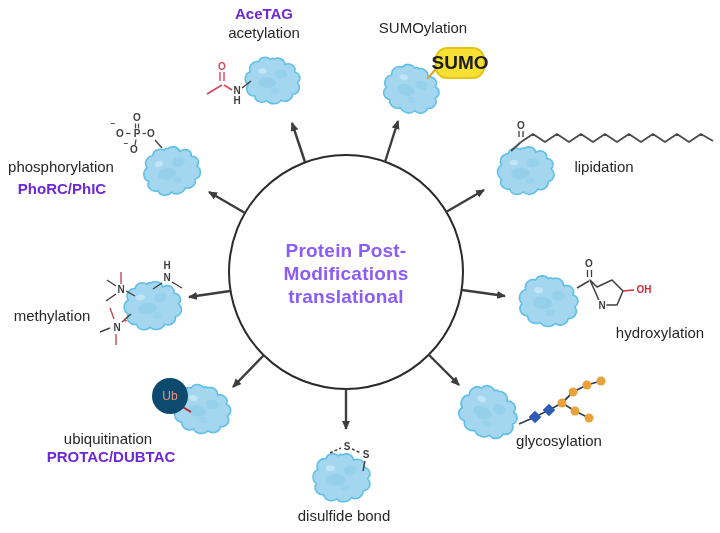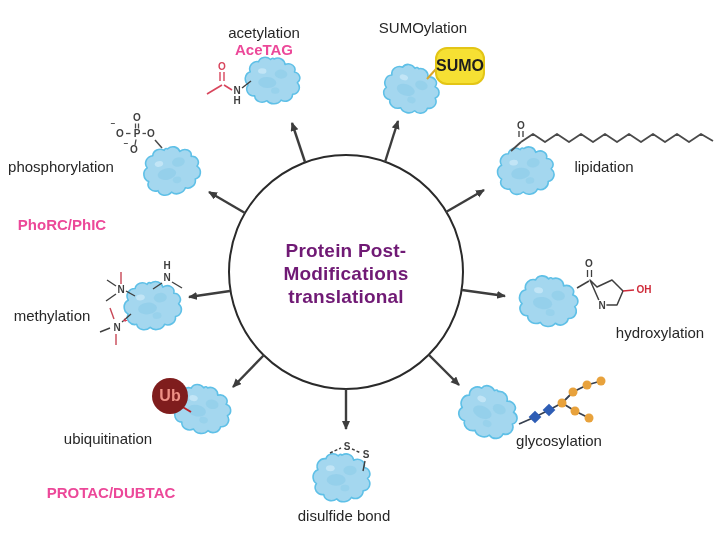--- a/index.html
+++ b/index.html
@@ -5,37 +5,37 @@
   html,body{margin:0;padding:0;background:#ffffff;}
   .stage{
     position:relative;width:720px;height:533px;background:#ffffff;
     font-family:"Liberation Sans",sans-serif;overflow:hidden;
   }
   .stage svg{position:absolute;left:0;top:0;}
   .label{
     position:absolute;transform:translate(-50%,-50%);
     font-size:15px;color:#272727;white-space:nowrap;text-align:center;line-height:1.1;
   }
-  .label.red{color:#ec4899;font-weight:700;margin-top:36px;}
+  .label.red{color:#6d28d9;font-weight:700;}
   .center-title{
     position:absolute;left:346px;top:273px;transform:translate(-50%,-50%);
-    font-size:19px;line-height:23px;font-weight:700;color:#701a75;
+    font-size:19px;line-height:23px;font-weight:700;color:#8b5cf6;
     text-align:center;white-space:nowrap;letter-spacing:.2px;
   }
   .badge-sumo{
-    position:absolute;left:435px;top:47px;width:50px;height:38px;
+    position:absolute;left:435px;top:47px;width:50px;height:32px;
     background:#f6e033;border:2px solid #e3c516;border-radius:12px;box-sizing:border-box;
     display:flex;align-items:center;justify-content:center;
-    font-size:16px;font-weight:700;color:#1d1d1d;
+    font-size:19px;font-weight:700;color:#1d1d1d;
   }
   .badge-ub{
     position:absolute;left:152px;top:378px;width:36px;height:36px;
-    background:#7f1d1d;border-radius:50%;
+    background:#0c4a6e;border-radius:50%;
     display:flex;align-items:center;justify-content:center;
-    font-size:16px;font-weight:700;color:#ef9186;
+    font-size:12px;font-weight:400;color:#ef9186;
   }
   .chem{font-family:"Liberation Sans",sans-serif;font-size:10px;font-weight:600;fill:#3f3f3f;text-anchor:middle;}
   .chem.red{fill:#cf2b3a;}
   .chem.pink{fill:#d8455c;}
   .chem.sm{font-size:8px;font-weight:700;}
 </style>
 </head>
 <body>
 
 <div class="stage">

